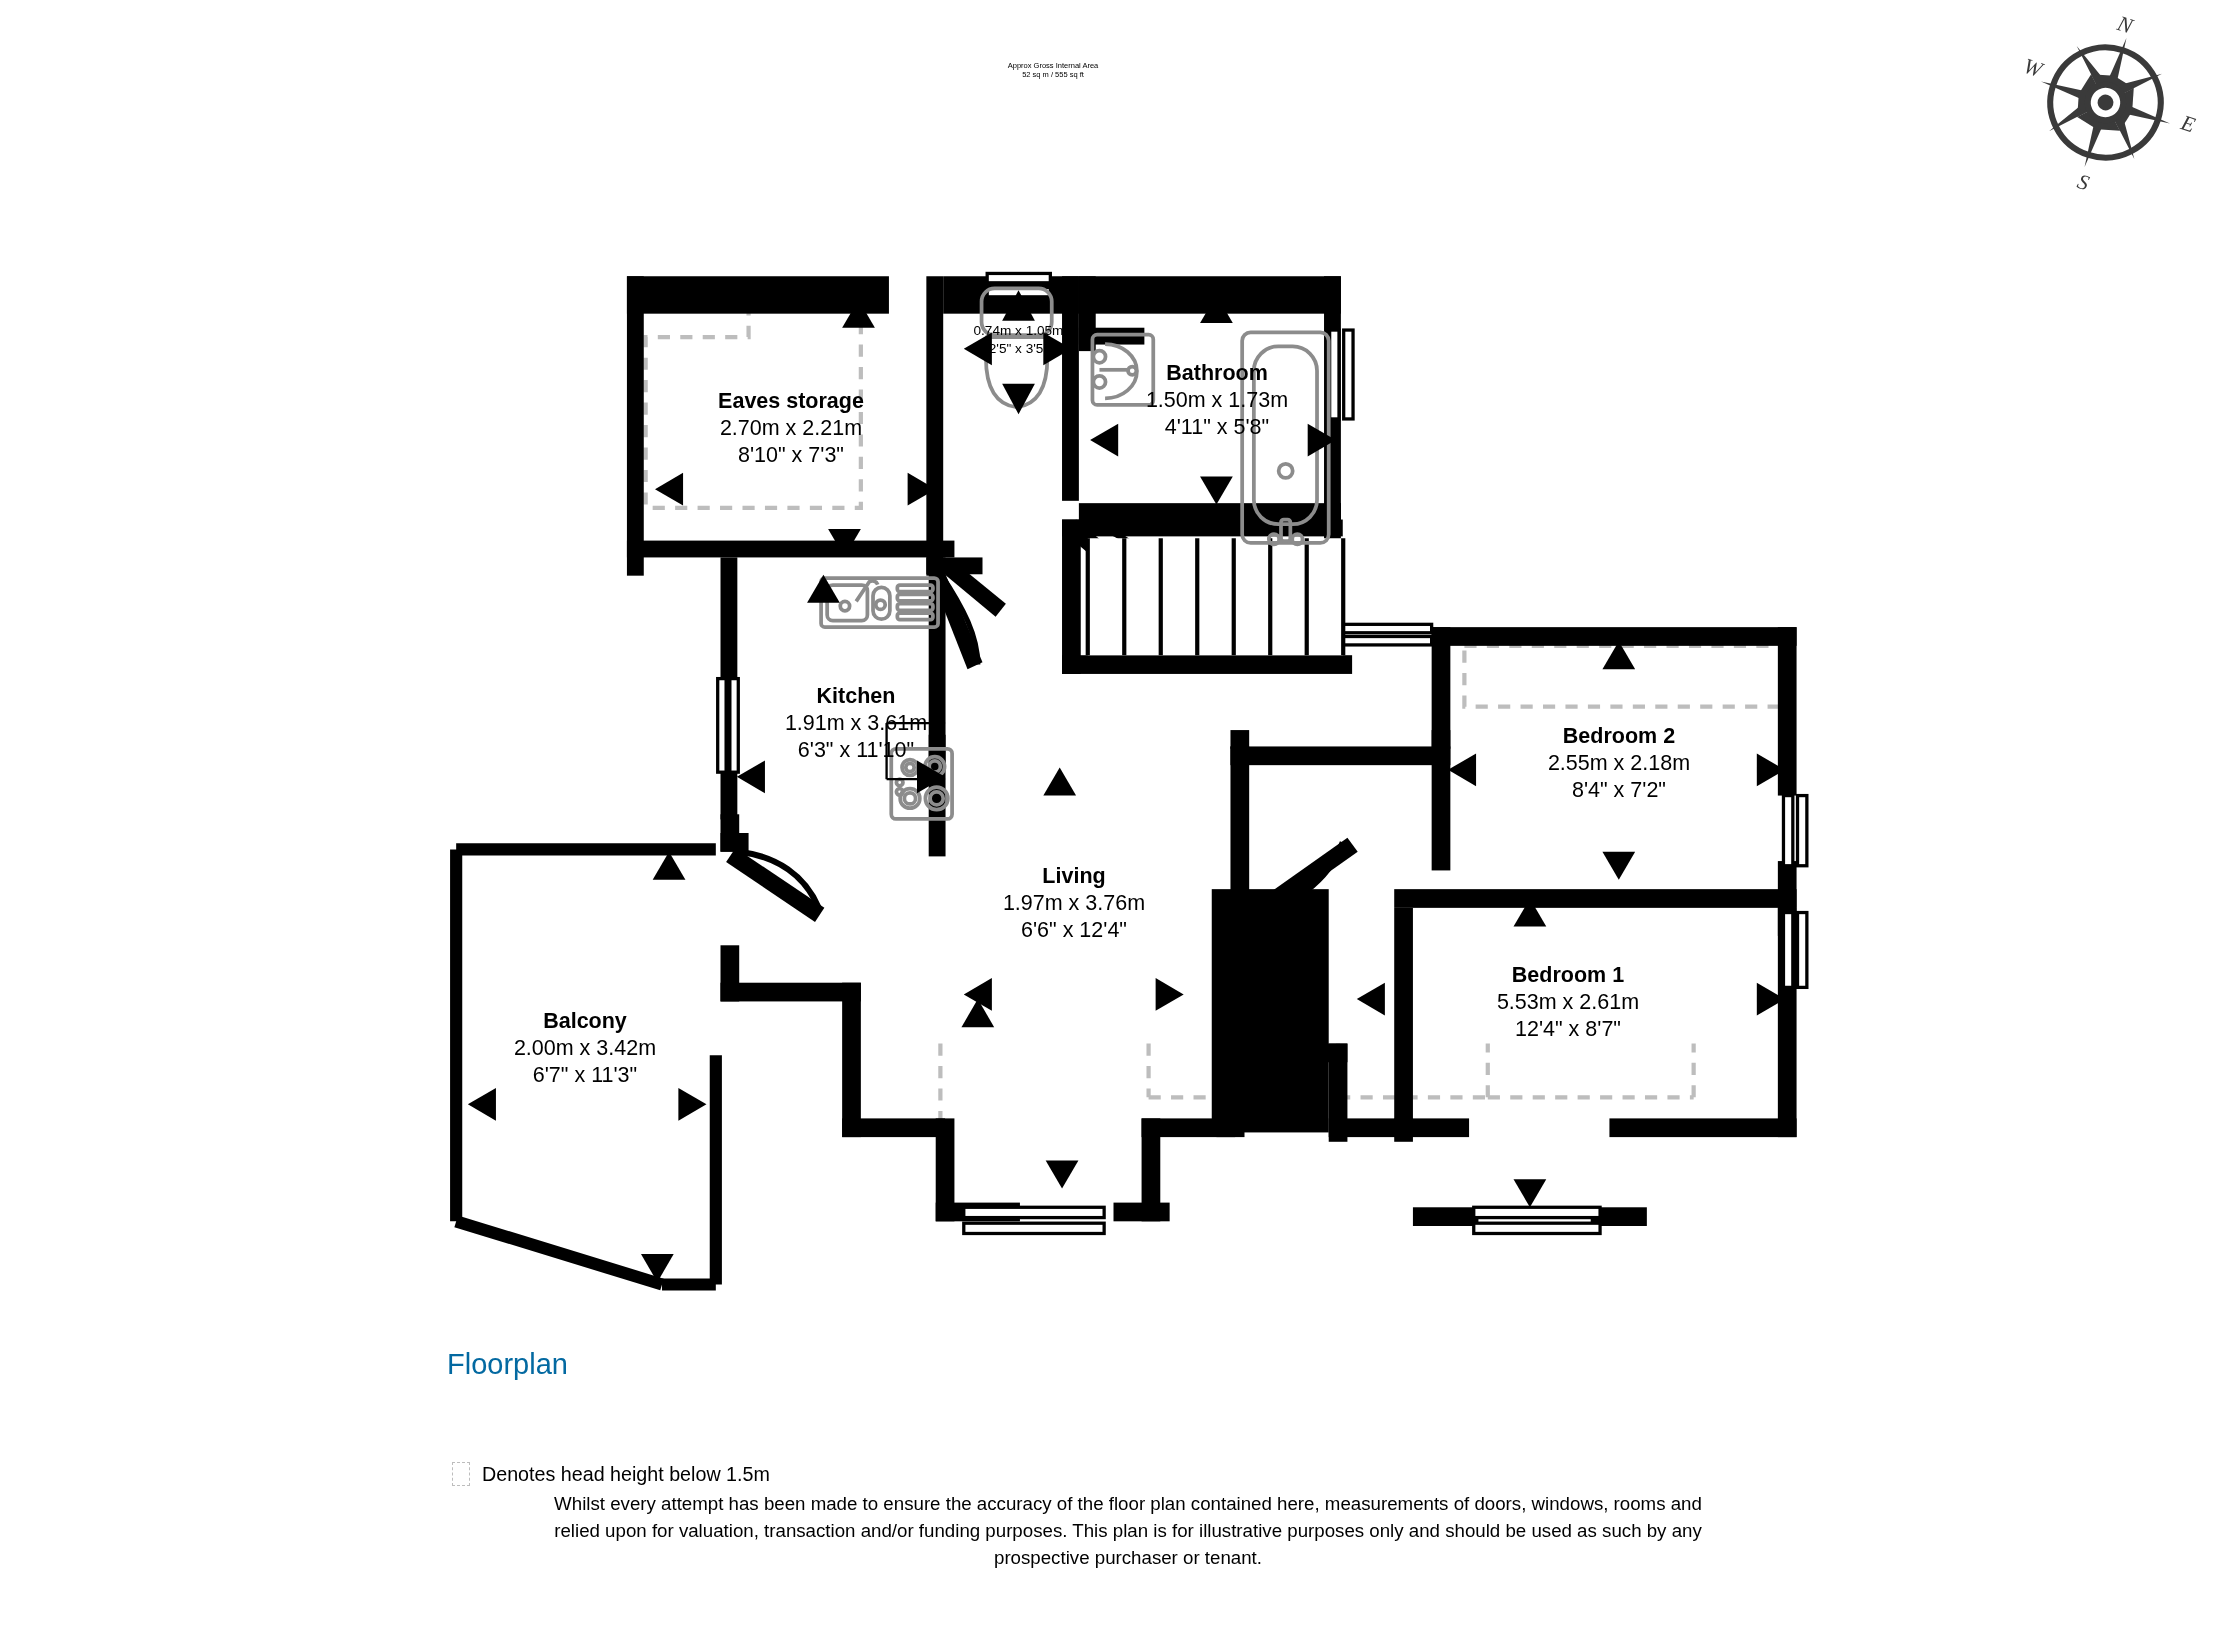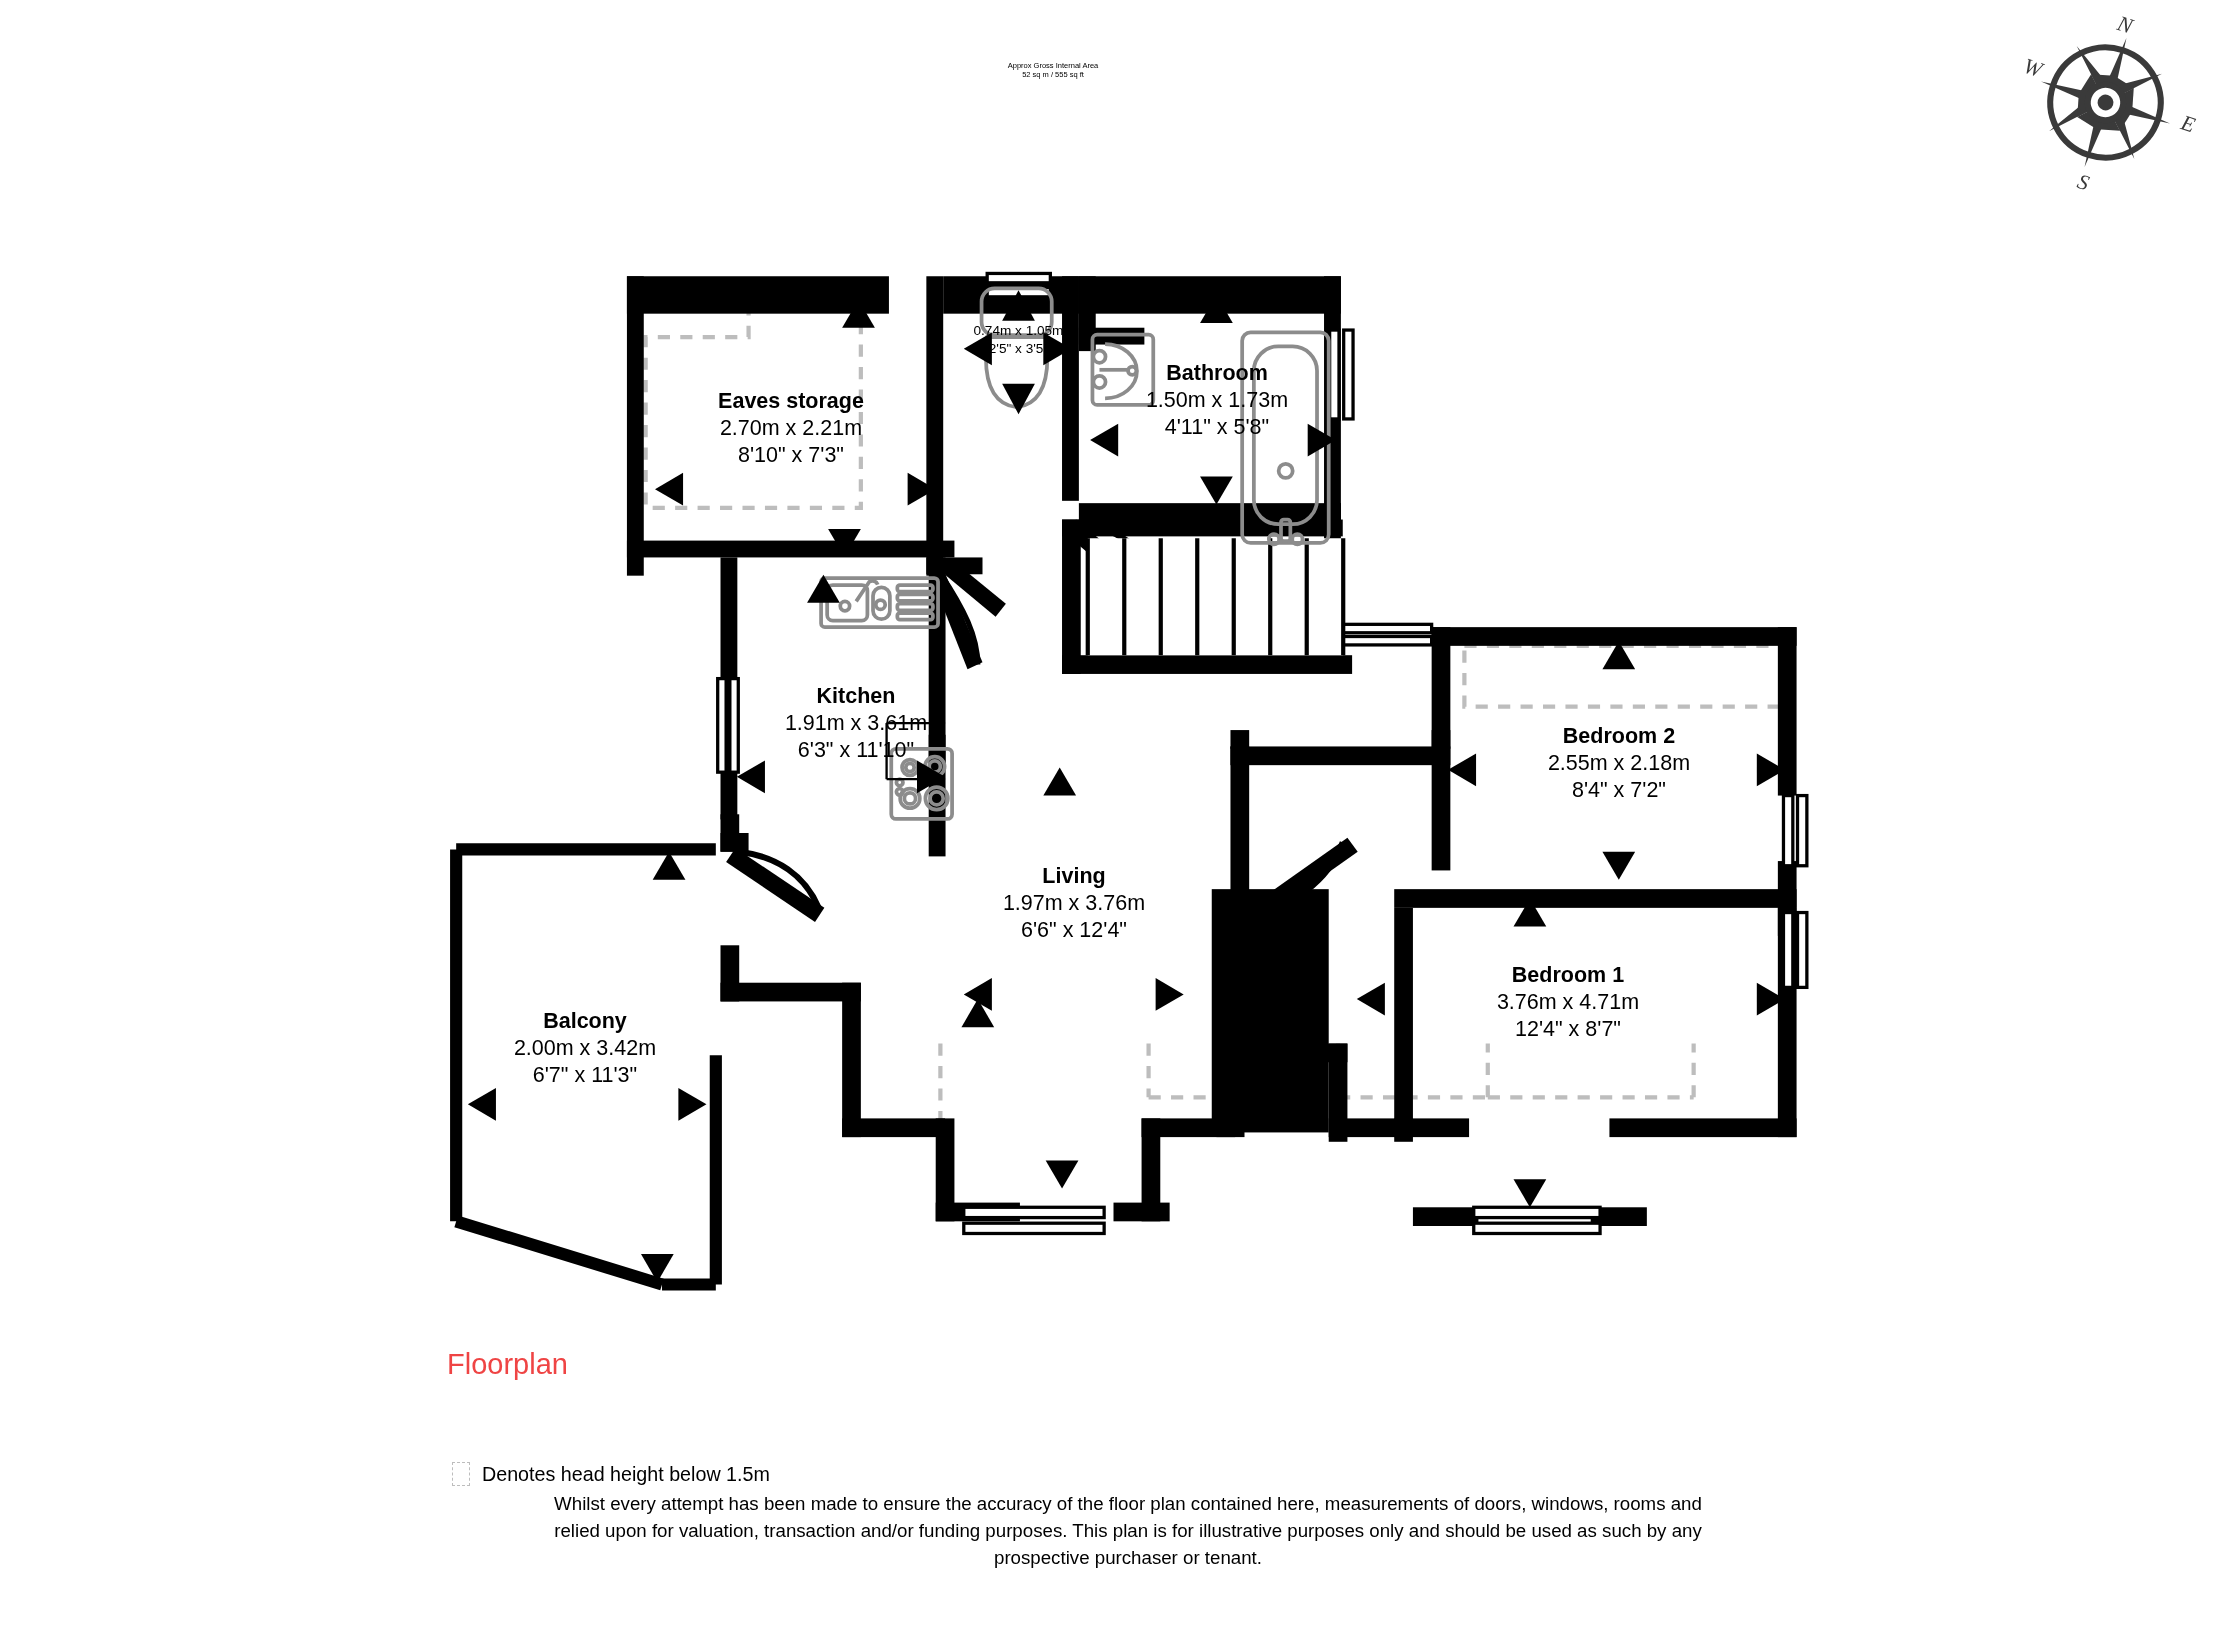--- a/index.html
+++ b/index.html
@@ -14,21 +14,21 @@
   
   #compass{left:2012px;top:9.4px;width:187px;height:187px;}
   #compass svg{display:block;}
 
   
   #plan{left:0px;top:0px;width:2227px;height:1404px;}
   #plan svg{display:block;}
 
   
   #floorplan-caption{
-    left:447px;top:1348px;font-size:29px;line-height:33px;color:#ef4444;
+    left:447px;top:1348px;font-size:29px;line-height:33px;color:#0369a1;
   }
 
   
   #legend{left:452px;top:1462px;display:flex;align-items:center;}
   #legend .swatch{
     width:18px;height:24px;border:1.9px dashed #bdbdbd;box-sizing:border-box;
     margin-right:12px;
   }
   #legend .legend-label{font-size:19.7px;line-height:22.5px;}
 
@@ -380,21 +380,21 @@
 </div>
 
 <div class="abs rlabel" style="left:1474px;top:723px;width:290px;font-size:21.5px;line-height:27px;">
   <span class="name">Bedroom 2</span>
   <span class="dim">2.55m x 2.18m</span>
   <span class="dim">8'4" x 7'2"</span>
 </div>
 
 <div class="abs rlabel" style="left:1423px;top:962px;width:290px;font-size:21.5px;line-height:27px;text-align:center;">
   <span class="name">Bedroom 1</span>
-  <span class="dim">3.76m x 4.71m</span>
+  <span class="dim">5.53m x 2.61m</span>
   <span class="dim">12'4" x 8'7"</span>
 </div>
 
 <div class="abs rlabel" style="left:468px;top:1008px;width:234px;font-size:21.5px;line-height:27px;">
   <span class="name">Balcony</span>
   <span class="dim">2.00m x 3.42m</span>
   <span class="dim">6'7" x 11'3"</span>
 </div>
 
 <div class="abs" id="floorplan-caption">Floorplan</div>

